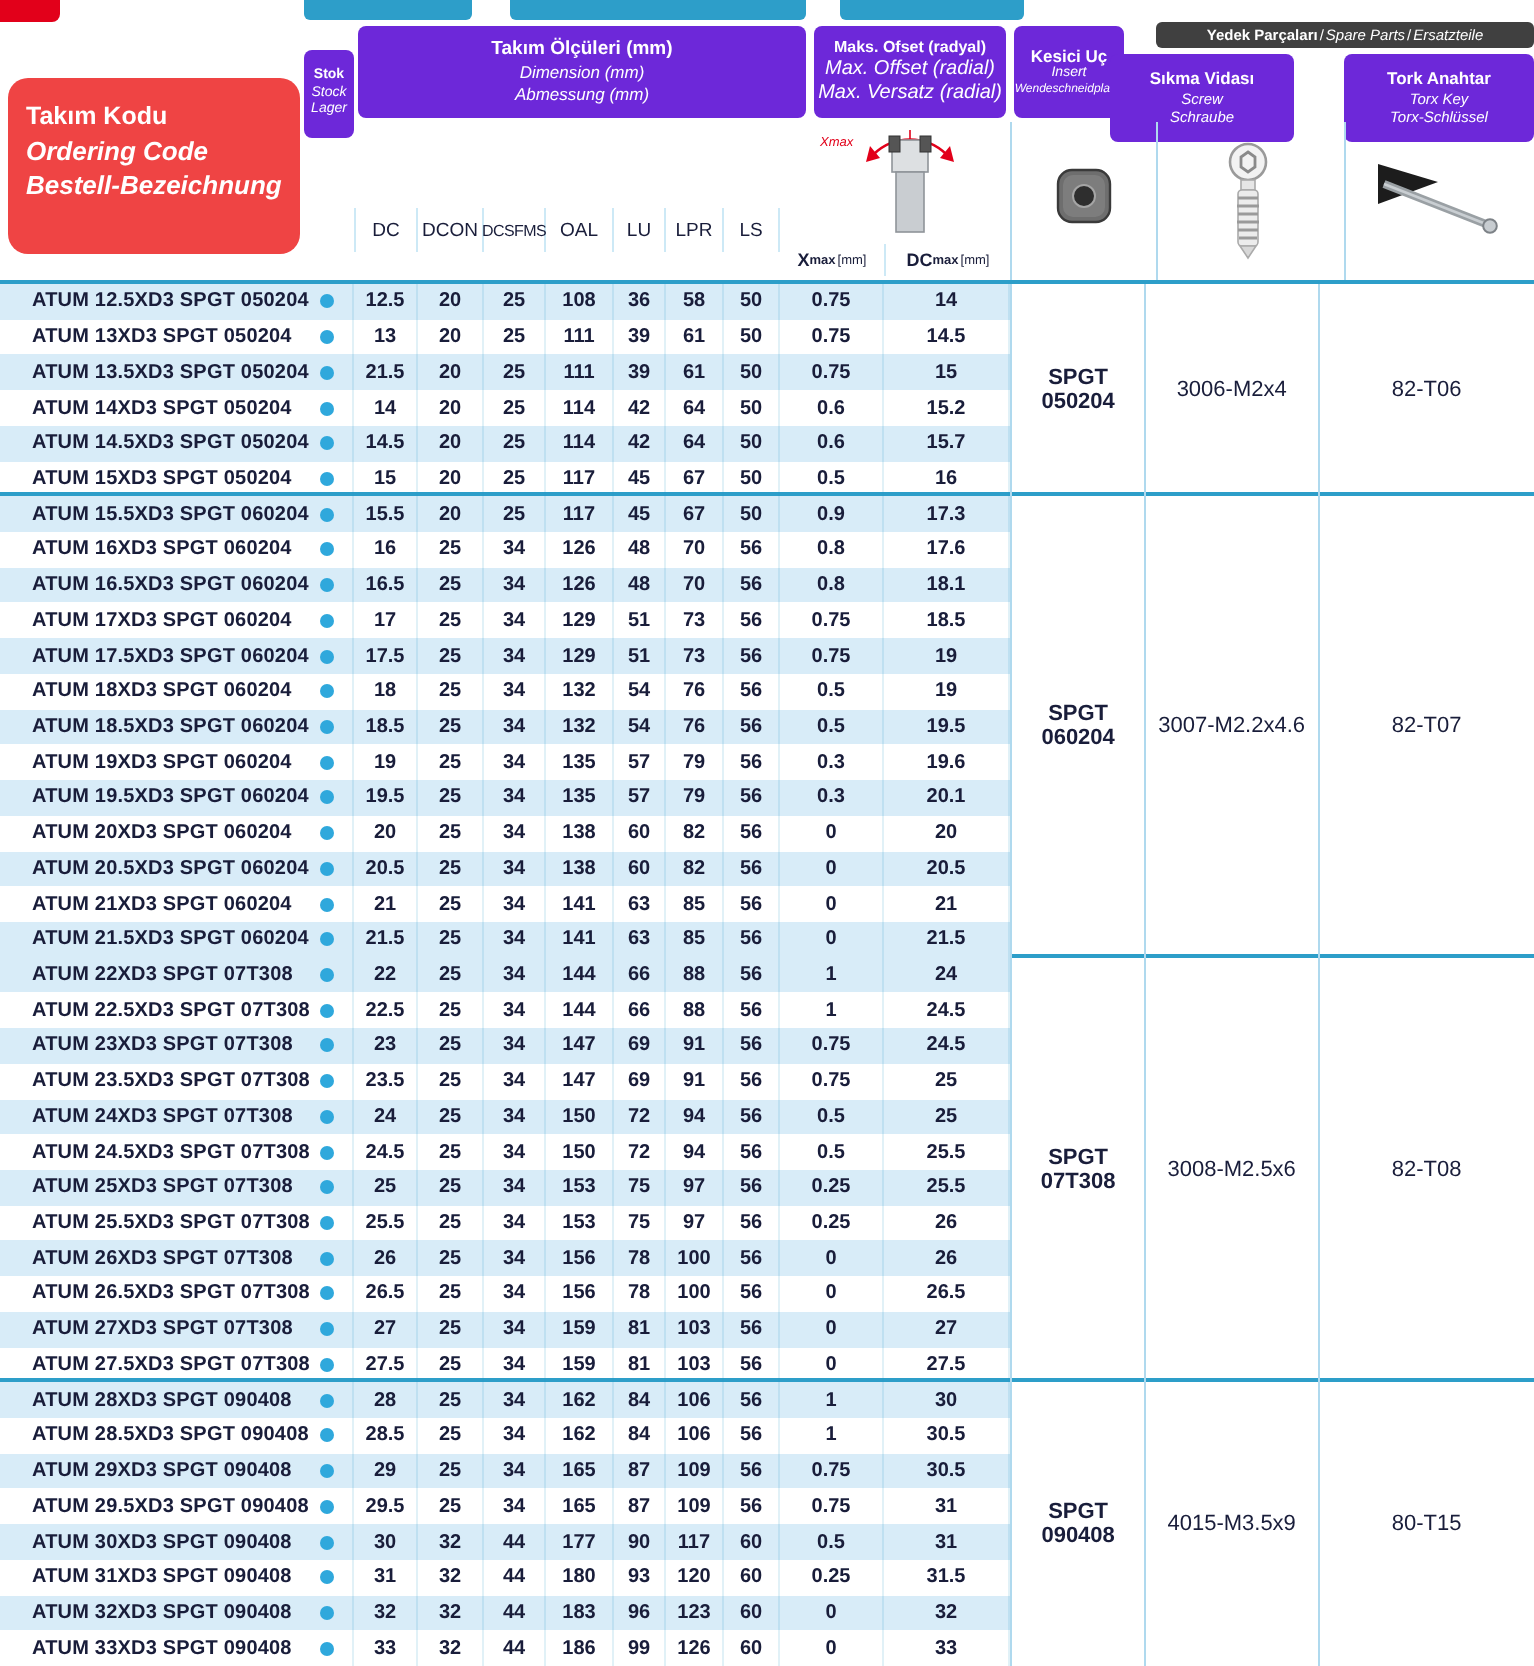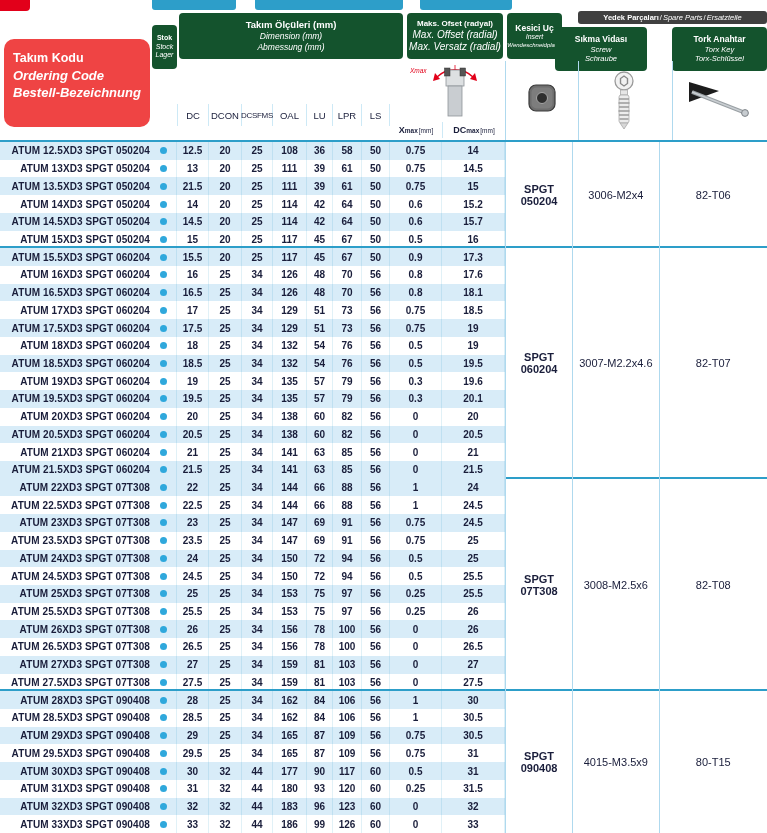--- a/index.html
+++ b/index.html
@@ -16,21 +16,21 @@
   .frag.t3 { left:420px; width:92px; height:10px; background:#2D9EC9; border-radius:0 0 3px 3px; }
   
   .header { position:relative; height:129px; border-bottom:2px solid #2D9EC9; }
   .code-box {
     position:absolute; left:4px; top:28px; width:146px; height:88px;
     background:#ef4444; border-radius:10px; color:#fff; padding:12px 0 0 9px; box-sizing:border-box;
   }
   .code-box .l1 { font-size:12.5px; font-weight:bold; margin-bottom:3px; }
   .code-box .l2 { font-size:13px; font-weight:bold; font-style:italic; line-height:1.3; }
   .tbox {
-    position:absolute; background:#14532d; color:#fff; border-radius:4px;
+    position:absolute; background:#6d28d9; color:#fff; border-radius:4px;
     display:flex; flex-direction:column; align-items:center; justify-content:center;
     text-align:center; line-height:1.25; box-sizing:border-box;
   }
   .tbox .t { font-weight:bold; }
   .tbox .s { font-style:italic; }
   .tbox.stok   { left:152px; top:14px; width:25px; height:44px; font-size:7px; }
   .tbox.dims   { left:179px; top:2px;  width:224px; height:46px; }
   .tbox.dims .t { font-size:9.5px; }
   .tbox.dims .s { font-size:8.5px; }
   .tbox.offset { left:407px; top:2px;  width:96px; height:46px; }
@@ -87,21 +87,21 @@
   .group + .group { border-top:2px solid #2D9EC9; margin-top:-2px; }
   .rows { width:505px; flex:none; }
   .row {
     display:grid;
     grid-template-columns:150px 27px 32px 33px 31px 34px 26px 29px 28px 52px 63px;
     height:17.72px; align-items:center;
   }
   .row.shaded { background:#D8ECF8; }
   .cell { box-sizing:border-box; }
   .cell.code {
-    font-weight:bold; font-size:10px; padding-left:4px; white-space:nowrap; letter-spacing:0.1px;text-align:right;
+    font-weight:bold; font-size:10px; padding-left:16px; white-space:nowrap; letter-spacing:0.1px;
   }
   .cell.num {
     text-align:center; font-size:10px; font-weight:bold;
     border-right:1px solid rgba(46,158,199,0.14); height:100%;
     display:flex; align-items:center; justify-content:center;
   }
   .cell.stockc { display:flex; align-items:center; justify-content:center;
     border-right:1px solid rgba(46,158,199,0.14); height:100%; }
   .dot { width:7px; height:7px; border-radius:50%; background:#2FA8DC; }
   .merged {

